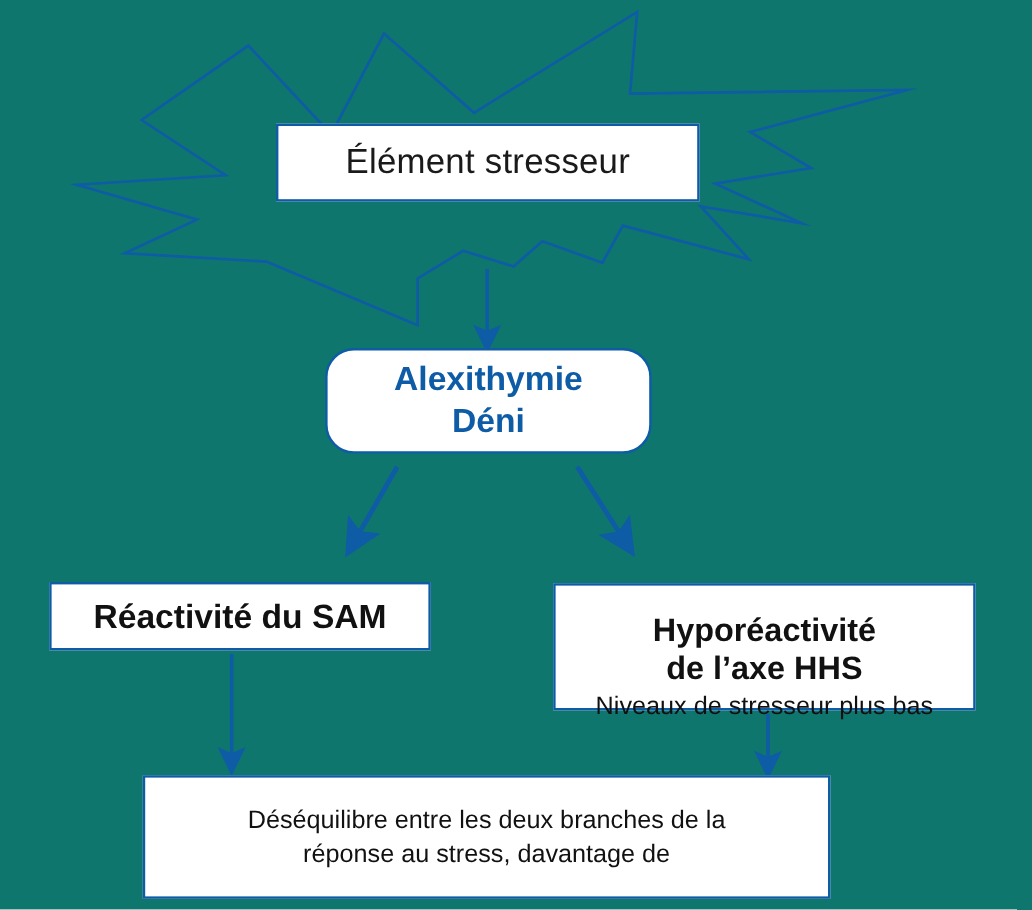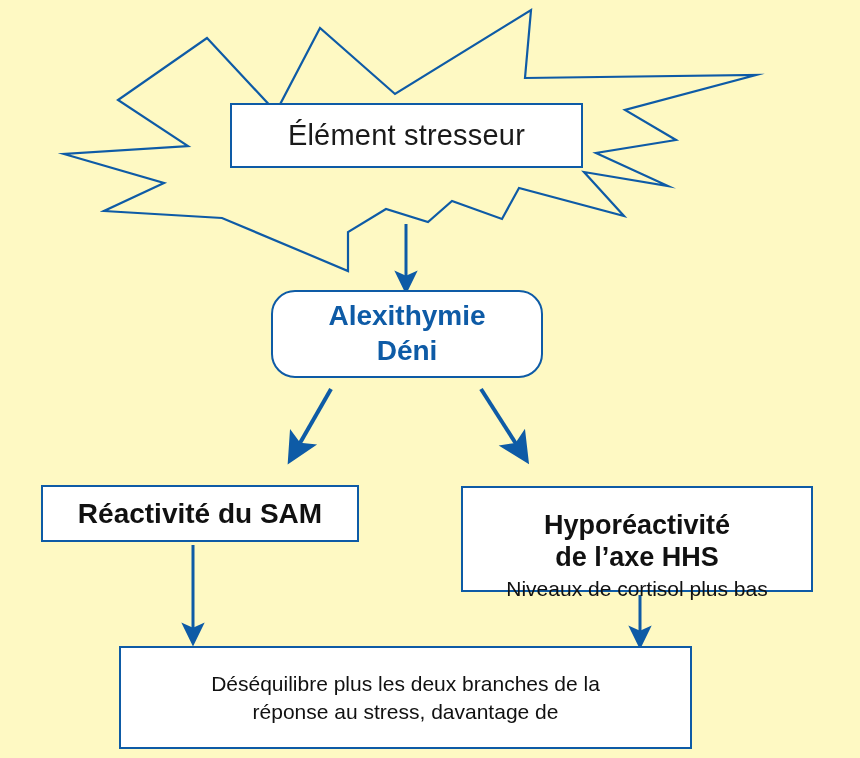--- a/index.html
+++ b/index.html
@@ -7,21 +7,21 @@
     padding: 0;
     background: #ffffff;
   }
   body {
     font-family: "Liberation Sans", sans-serif;
   }
   #diagram-root {
     position: relative;
     width: 860px;
     height: 758px;
-    background: #fef9c3;
+    background: #0f766e;
     overflow: hidden;
   }
   #vector-layer {
     position: absolute;
     left: 0;
     top: 0;
     width: 860px;
     height: 758px;
     pointer-events: none;
   }
@@ -180,21 +180,21 @@
     <span class="node-line">Déni</span>
   </div>
 
   <div class="node-box" id="box-sam">
     <span class="node-line">Réactivité du SAM</span>
   </div>
 
   <div class="node-box" id="box-hhs">
     <span class="node-line hhs-strong">Hyporéactivité</span>
     <span class="node-line hhs-strong">de l’axe HHS</span>
-    <span class="node-line hhs-sub">Niveaux de cortisol plus bas</span>
+    <span class="node-line hhs-sub">Niveaux de stresseur plus bas</span>
   </div>
 
   <div class="node-box" id="box-outcome">
-    <span class="node-line">Déséquilibre plus les deux branches de la</span>
+    <span class="node-line">Déséquilibre entre les deux branches de la</span>
     <span class="node-line">réponse au stress, davantage de</span>
   </div>
 
 </div>
 
 </body></html>

